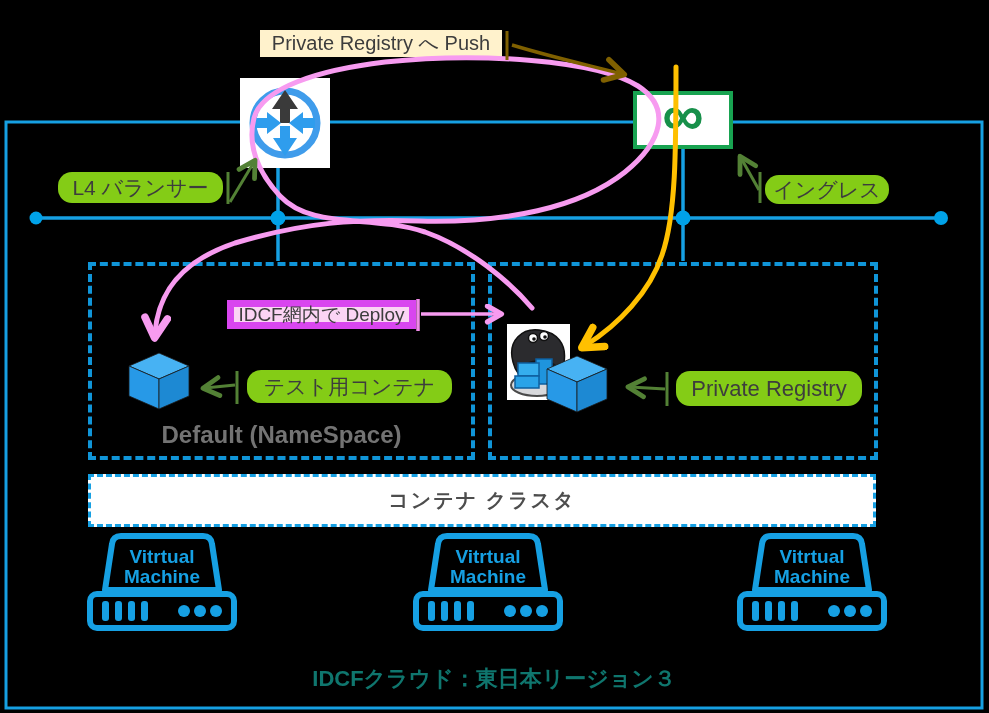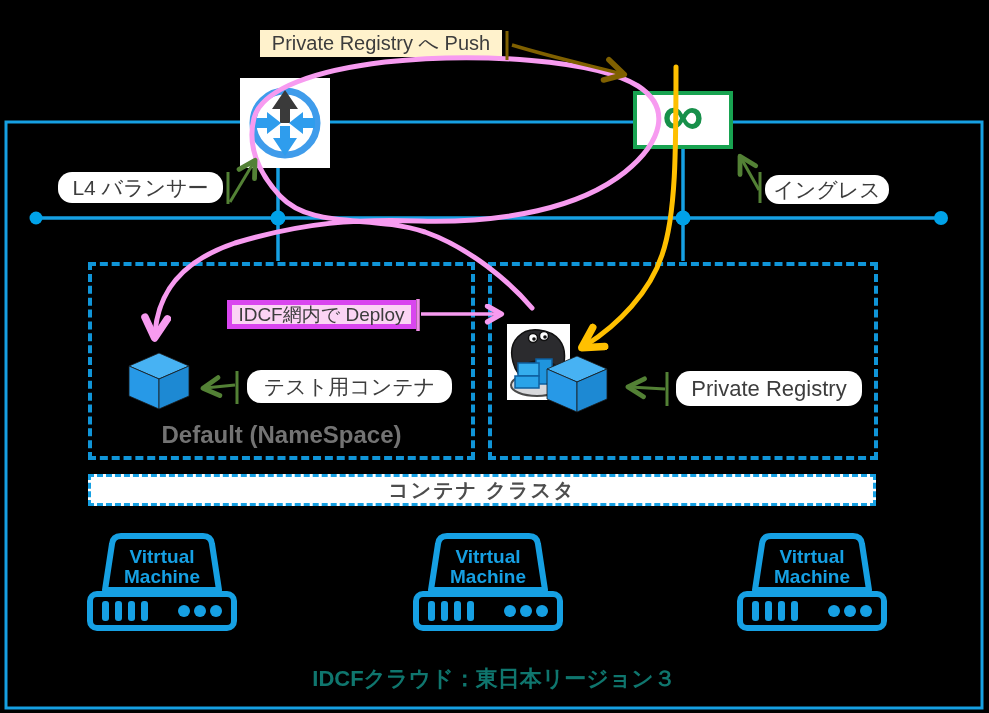--- a/index.html
+++ b/index.html
@@ -2,25 +2,25 @@
 <html><head>
 <meta charset="utf-8">
 <style>
   html,body{margin:0;padding:0;background:#000;}
   .stage{position:relative;width:989px;height:713px;background:#000;overflow:hidden;
          font-family:"Liberation Sans","DejaVu Sans",sans-serif;padding-left:20px;}
   svg.layer{position:absolute;left:0;top:0;pointer-events:none;}
   .abs{position:absolute;}
   .lbl{position:absolute;display:flex;align-items:center;justify-content:center;
        color:#3d3d3d;white-space:nowrap;box-sizing:border-box;}
-  .lbl-green{background:#ffffff;border-radius:14px;}
+  .lbl-green{background:#84cc16;border-radius:14px;}
   .lbl-cream{background:#fff2cc;}
-  .lbl-pink{background:#fbd4f4;border:5px solid #d946ef;}
+  .lbl-pink{background:#fbd4f4;border:7px solid #d946ef;}
   .caption{position:absolute;text-align:center;font-weight:bold;color:#737373;}
-  .cluster-bar{position:absolute;left:88px;top:474px;width:788px;height:32px;
+  .cluster-bar{position:absolute;left:88px;top:474px;width:788px;height:53px;
        background:#ffffff;border:3px dashed #16a0e3;box-sizing:border-box;
        display:flex;align-items:center;justify-content:center;
        font-weight:bold;font-size:20px;color:#4d4d4d;letter-spacing:2px;}
   .ns-box{position:absolute;border:4px dashed #1095d8;box-sizing:border-box;}
   .icon-white{position:absolute;background:#fff;}
   .infinity-box{position:absolute;left:633px;top:91px;width:100px;height:58px;
        background:#fff;border:4px solid #18a351;box-sizing:border-box;
        display:flex;align-items:center;justify-content:center;
        font-size:58px;font-weight:bold;color:#17904a;line-height:40px;padding-bottom:10px;}
   .footer{position:absolute;left:6px;top:664px;width:976px;text-align:center;

